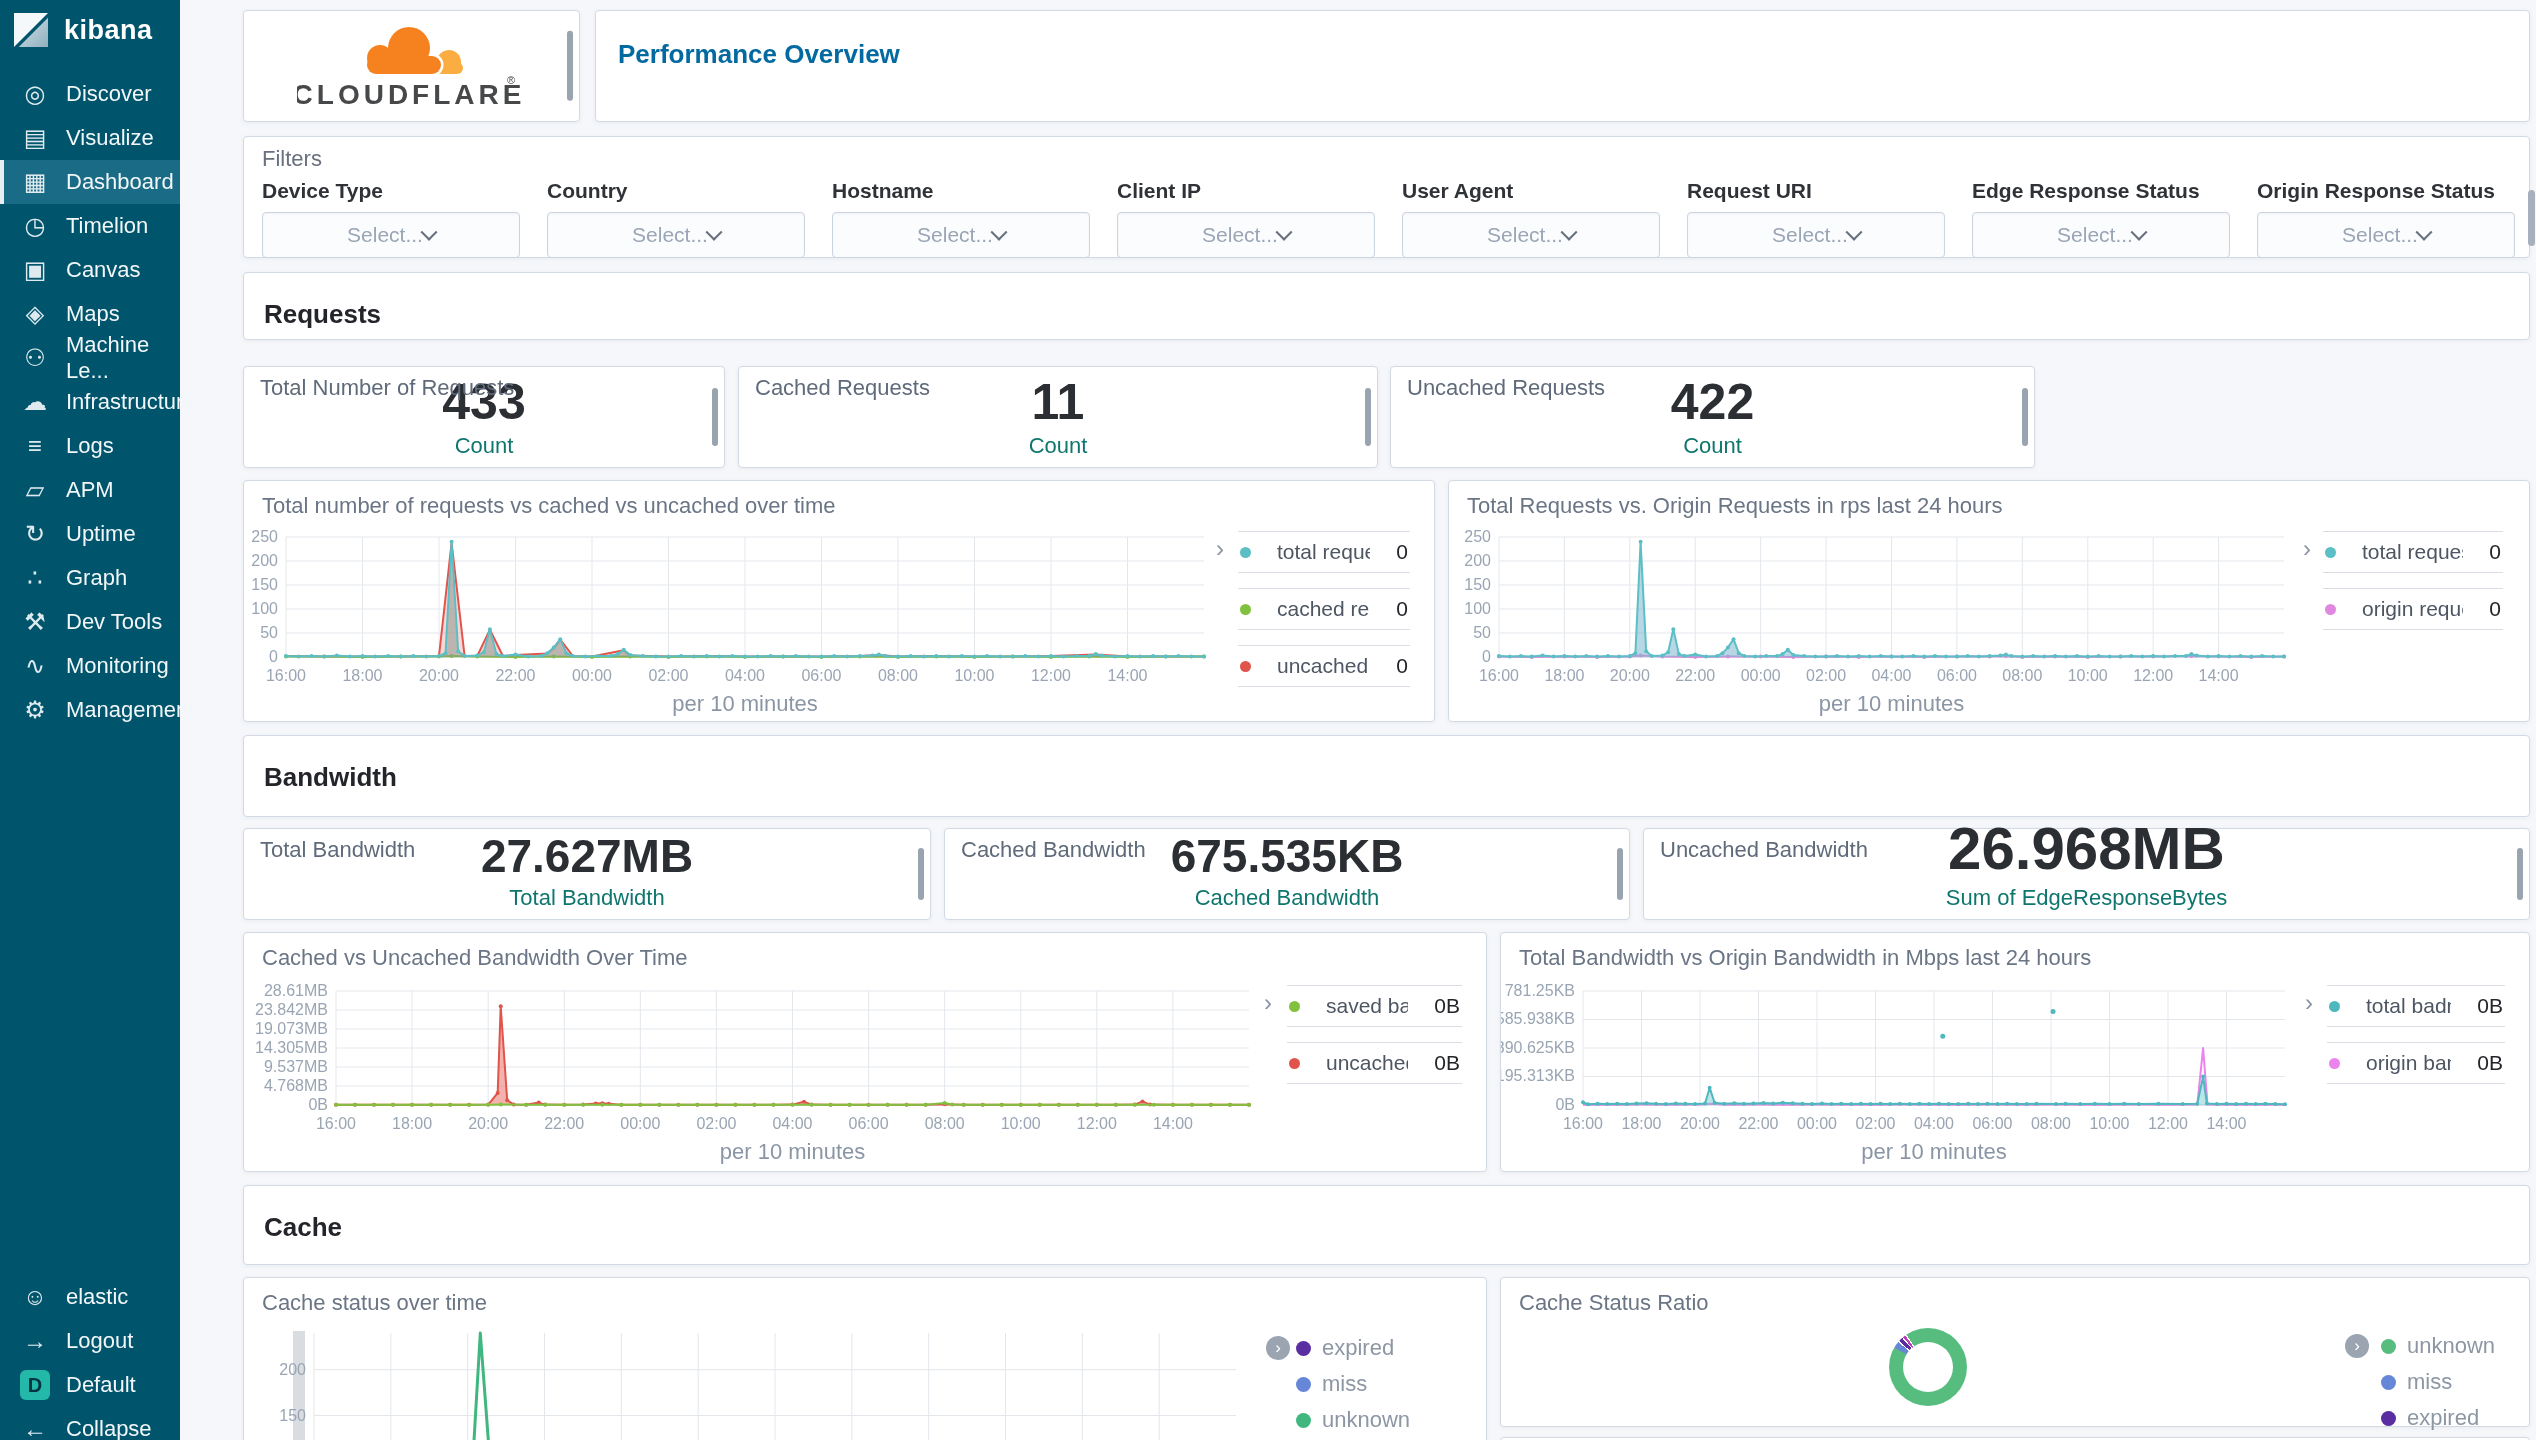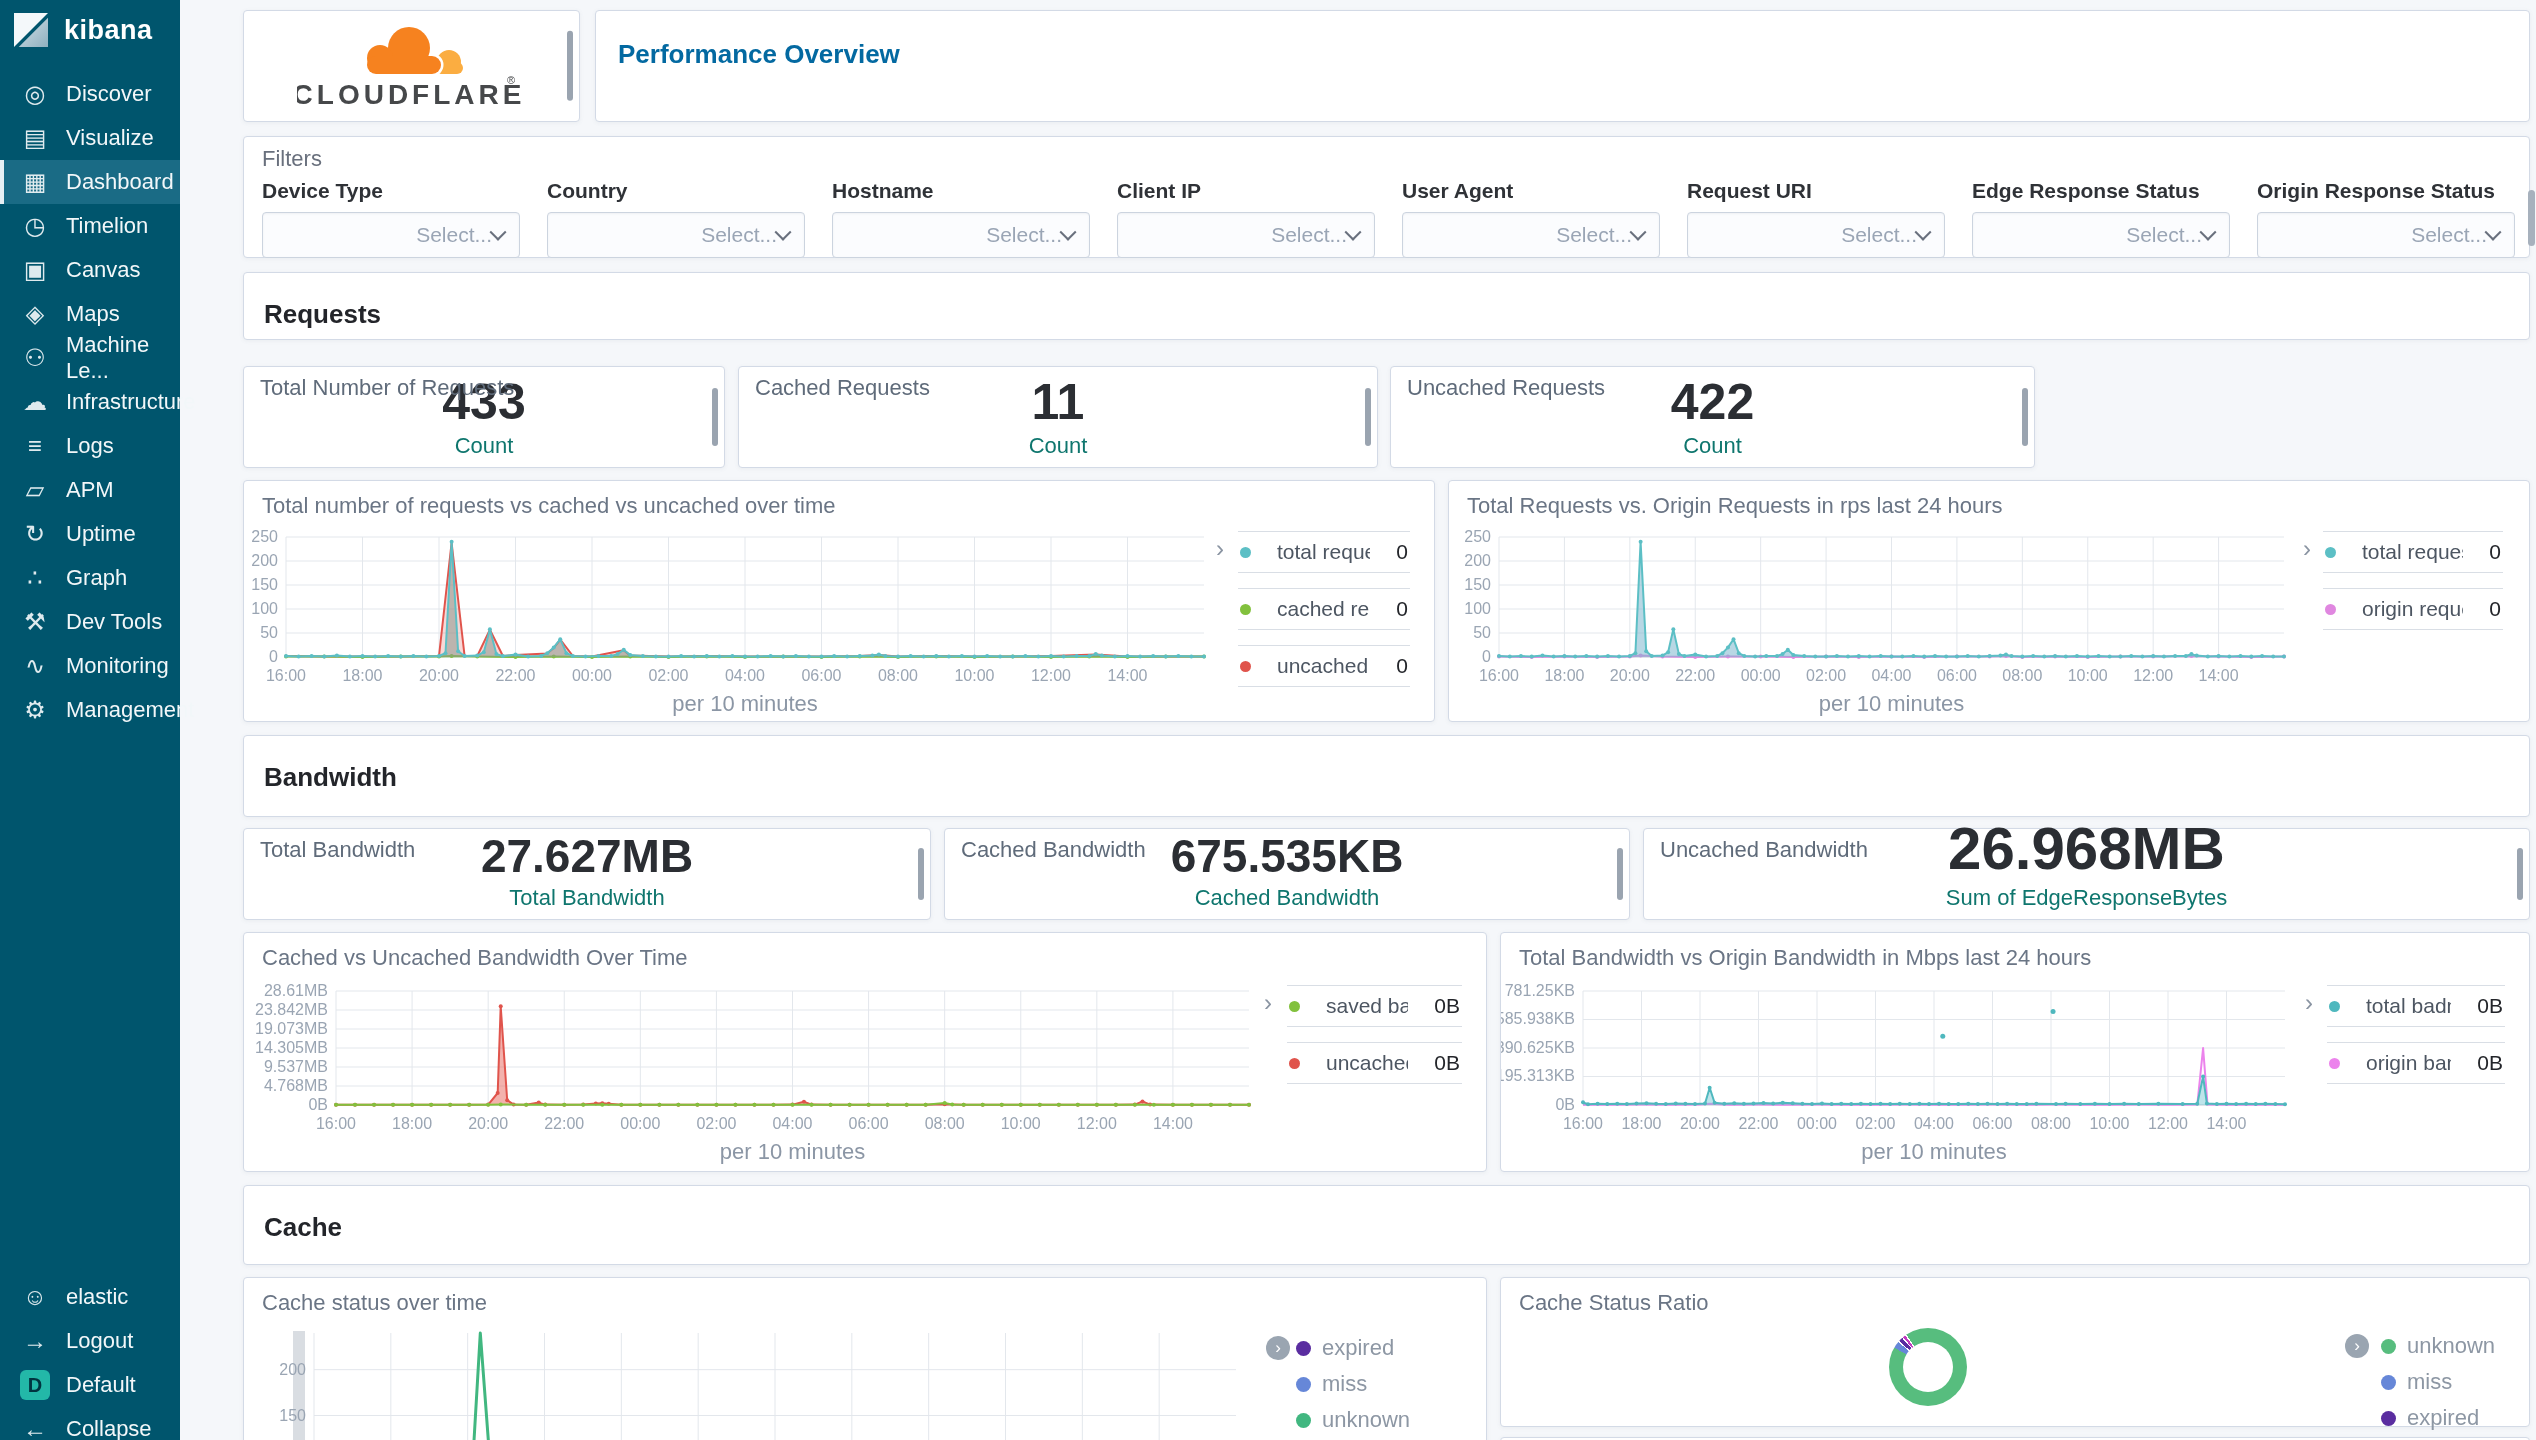--- a/index.html
+++ b/index.html
@@ -29,21 +29,21 @@
   .mini-scroll{position:absolute;right:6px;top:50%;transform:translateY(-50%);width:6px;height:58%;
                background:#9aa4b0;border-radius:3px}
   #page-scroll{position:absolute;left:2528px;top:190px;width:7px;height:56px;background:#a7b1bd;border-radius:4px;z-index:6}
   
   .filters-title{position:absolute;top:9px;left:18px;font-size:22px;color:#69707d}
   #filter-row{position:absolute;left:18px;top:42px;display:flex;gap:27px}
   .fgroup{width:258px}
   .flabel{font-size:21px;font-weight:700;color:#2f3237;margin-bottom:9px;white-space:nowrap}
   .fselect{height:44px;border:1px solid #ccd4df;border-radius:4px;background:#fbfcfe;
            box-shadow:inset 0 1px 2px rgba(90,100,120,.08);display:flex;align-items:center;
-           justify-content:flex-end;padding:0 15px;font-size:21px;color:#9aa5b5;cursor:pointer}
+           justify-content:center;padding:0 15px;font-size:21px;color:#9aa5b5;cursor:pointer}
   .chev{width:10px;height:10px;border-right:2px solid #69707d;border-bottom:2px solid #69707d;
         transform:rotate(45deg) translate(-2px,-2px);flex:0 0 auto}
   
   .metric{display:flex;flex-direction:column;align-items:center;justify-content:flex-end;padding-bottom:8px}
   .metric-title{position:absolute;top:8px;left:16px;font-size:22px;color:#5f6b7a;white-space:nowrap}
   .metric-value{font-size:50px;font-weight:700;color:#2b2e33;line-height:1}
   .metric-unit{font-size:22px;color:#0f766e;margin-top:6px}
   
   .legend-toggle{position:absolute;font-size:24px;color:#8a94a2;cursor:pointer;line-height:1}
   .ts-legend{position:absolute}

